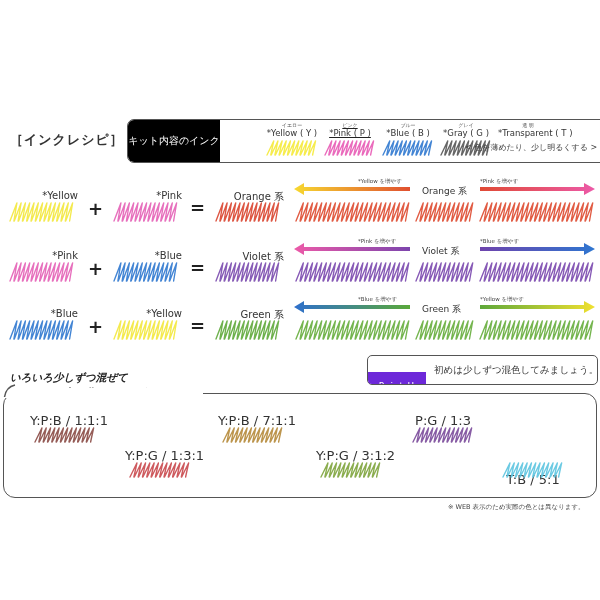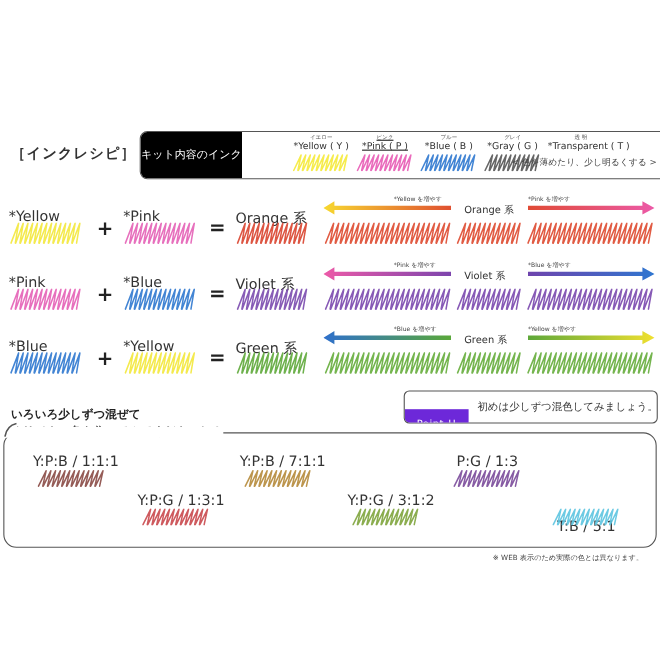--- a/index.html
+++ b/index.html
@@ -10,26 +10,26 @@
   .section-title { left: 10px; top: 131px; font-size: 13px; font-weight: bold; color: #333; letter-spacing: 1px; }
 
   .kit-box { left: 127px; top: 119px; width: 551px; height: 44px; border: 1.5px solid #555; border-radius: 7px; overflow: hidden; background: #fff; }
   .kit-label { position: absolute; left: 0; top: 0; width: 92px; height: 100%; background: #000; color: #fff; font-size: 10px; display: flex; align-items: center; justify-content: center; }
   .kit-ink { position: absolute; top: 2px; text-align: center; margin-left: 34px; }
   .kit-ink .kana { font-size: 5px; color: #555; line-height: 6px; display: block; }
   .kit-ink .name { font-size: 8.5px; color: #333; line-height: 11px; display: block; white-space: nowrap; }
   .kit-ink svg { display: block; margin: 1px auto 0; }
   .kit-note { position: absolute; left: 337px; top: 22px; font-size: 8px; color: #444; white-space: nowrap; }
 
-  .lbl { font-size: 13px; color: #333; text-align: left; white-space: nowrap; }
+  .lbl { font-size: 10px; color: #333; text-align: right; white-space: nowrap; }
   .op { font-size: 18px; font-weight: bold; color: #222; }
   .arrow-lbl { font-size: 5.5px; color: #444; white-space: nowrap; }
   .mid-lbl { font-size: 9px; color: #333; white-space: nowrap; }
 
-  .tip-text { left: 10px; top: 370px; font-size: 10.5px; font-weight: bold; color: #222; line-height: 15px; }
+  .tip-text { left: 10px; top: 370px; font-size: 10.5px; font-weight: bold; color: #222; line-height: 15px; font-style: italic; }
   .point-box { left: 367px; top: 355px; width: 231px; height: 30px; border: 1.5px solid #555; border-radius: 5px; overflow: hidden; background: #fff; }
   .point-label { position: absolute; left: 0; top: 16px; width: 58px; height: 100%; background: #6d28d9; color: #fff; font-size: 9px; display: flex; align-items: center; justify-content: center; letter-spacing: 0.5px; }
   .point-text { position: absolute; left: 66px; top: 8px; font-size: 9.5px; color: #333; white-space: nowrap; }
 
   .mix-box { left: 3px; top: 393px; width: 594px; height: 105px; border: 1.5px solid #555; border-radius: 12px; }
   .mix-cover { left: 3px; top: 388px; width: 200px; height: 10px; background: #fff; }
   .ratio-lbl { font-size: 13px; color: #333; white-space: nowrap; text-align: center; }
   .footnote { left: 448px; top: 503px; font-size: 6.5px; color: #444; white-space: nowrap; }
 </style>
 </head>

